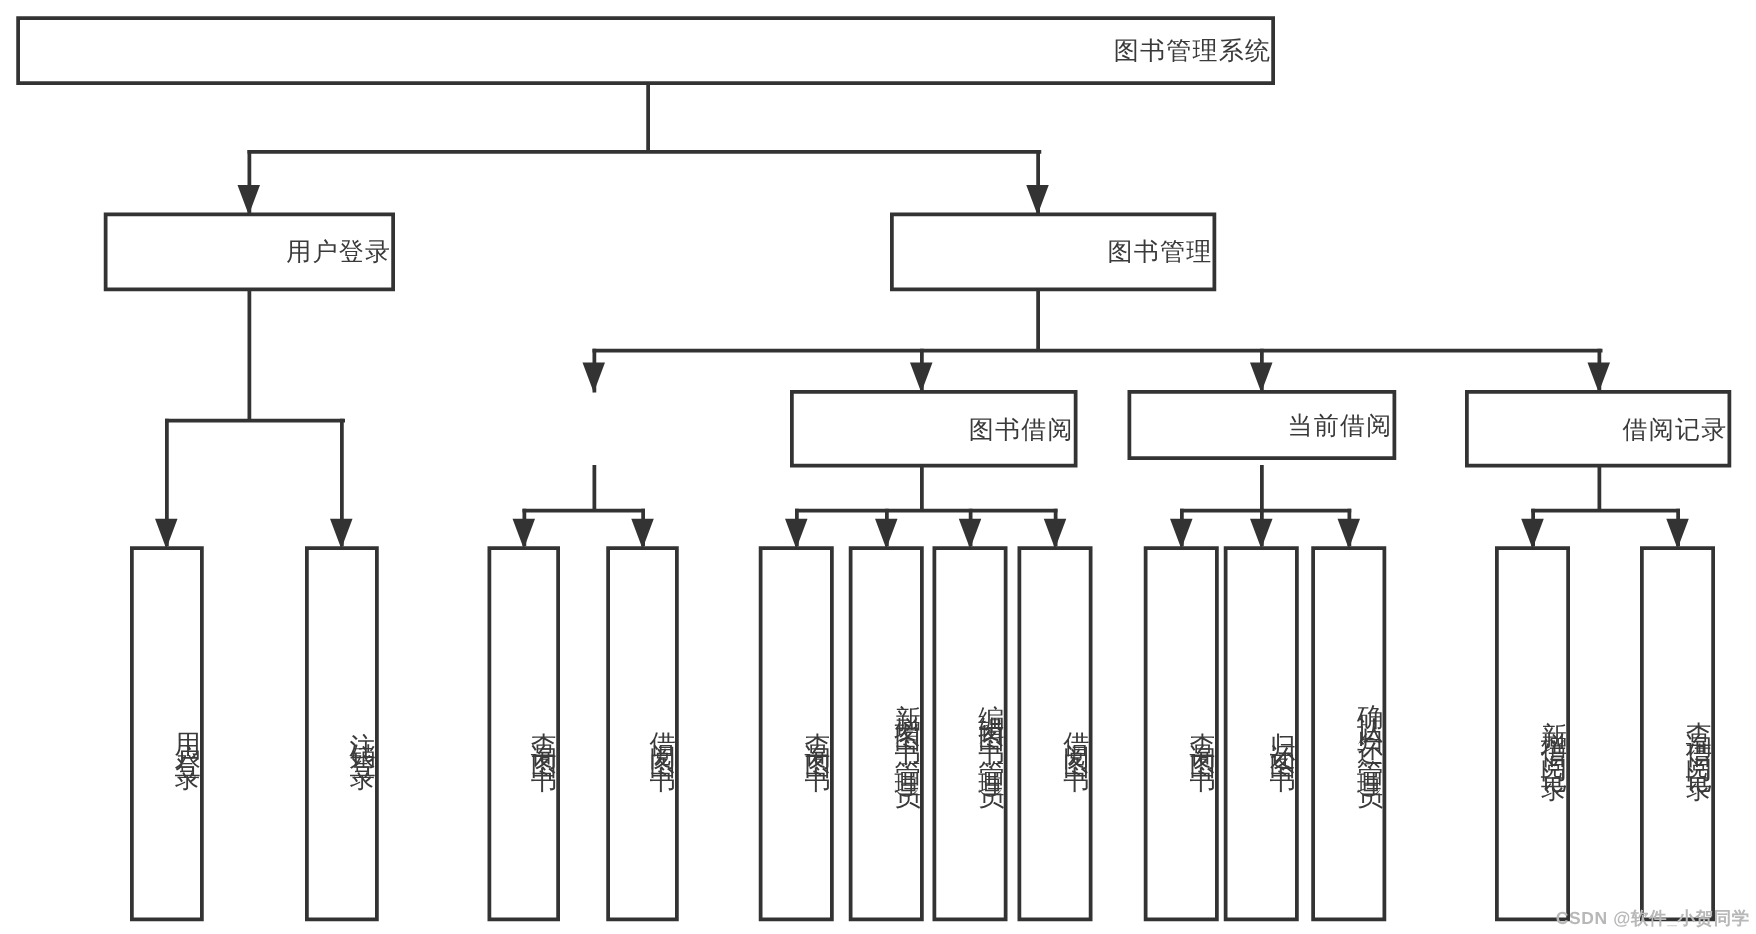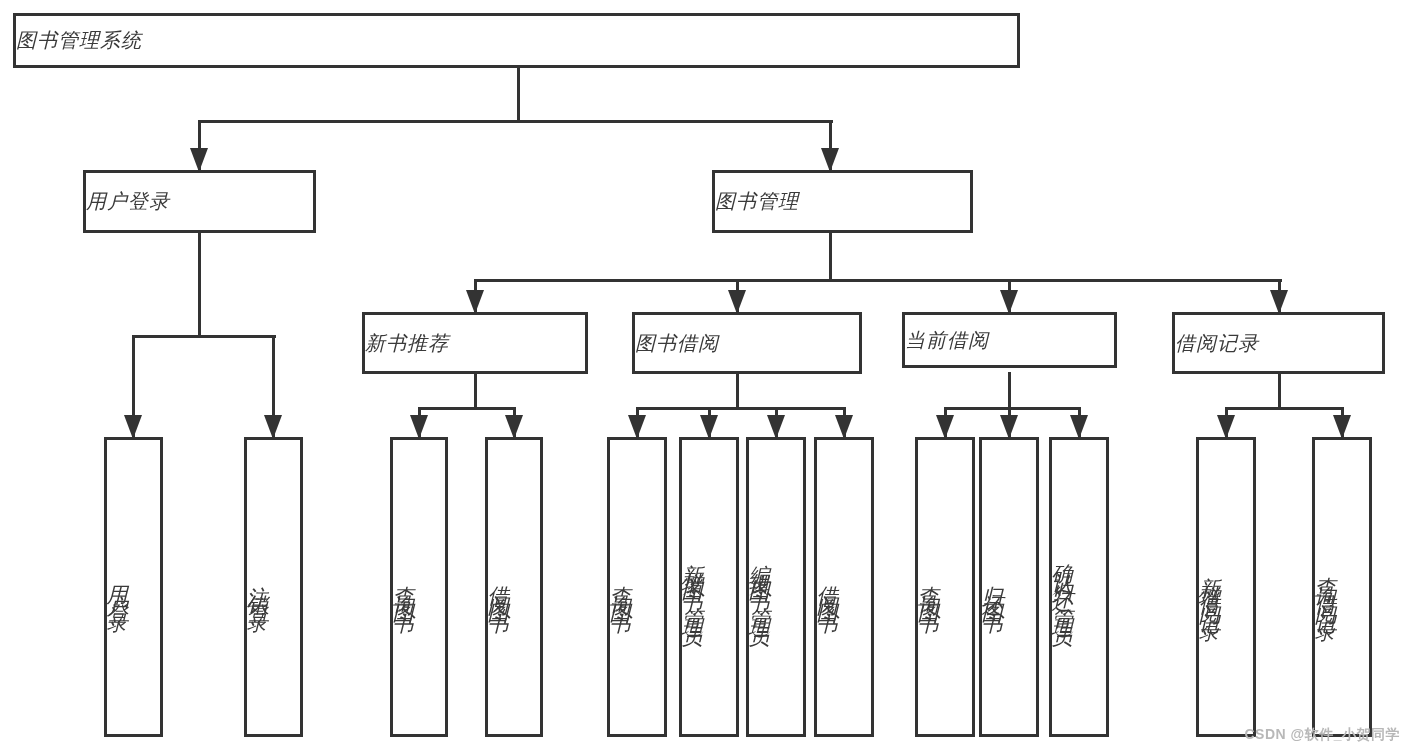--- a/index.html
+++ b/index.html
@@ -9,23 +9,22 @@
     --background:#ffffff;
   }
   html,body{margin:0;padding:0;background:var(--background);}
   .canvas{
     position:relative;width:1405px;height:747px;background:var(--background);
     overflow:hidden;font-family:"Liberation Sans", sans-serif;
   }
   .node{
     position:absolute;box-sizing:border-box;background:#fff;
     border:3px solid var(--line);
-    display:flex;align-items:center;justify-content:flex-start;
+    display:flex;align-items:center;justify-content:flex-end;
     color:var(--text);
-    font-style:italic;
   }
   .node.h .lbl{
     font-size:20px;letter-spacing:1px;white-space:nowrap;
   }
   .node.v .vlbl{
     writing-mode:vertical-rl;text-orientation:mixed;
     font-size:21px;letter-spacing:9px;line-height:1;
     color:var(--text);
   }
   .vline{position:absolute;width:3px;background:var(--line);}
@@ -51,23 +50,20 @@
   </div>
 
   <div class="node h" style="left:83px;top:170px;width:233px;height:63px">
     <span class="lbl">用户登录</span>
   </div>
 
   <div class="node h" style="left:712px;top:170px;width:261px;height:63px">
     <span class="lbl">图书管理</span>
   </div>
 
-  <div class="node h" style="left:362px;top:312px;width:226px;height:62px">
-    <span class="lbl">新书推荐</span>
-  </div>
 
   <div class="node h" style="left:632px;top:312px;width:230px;height:62px">
     <span class="lbl">图书借阅</span>
   </div>
 
   <div class="node h" style="left:902px;top:312px;width:215px;height:56px">
     <span class="lbl">当前借阅</span>
   </div>
 
   <div class="node h" style="left:1172px;top:312px;width:213px;height:62px">

